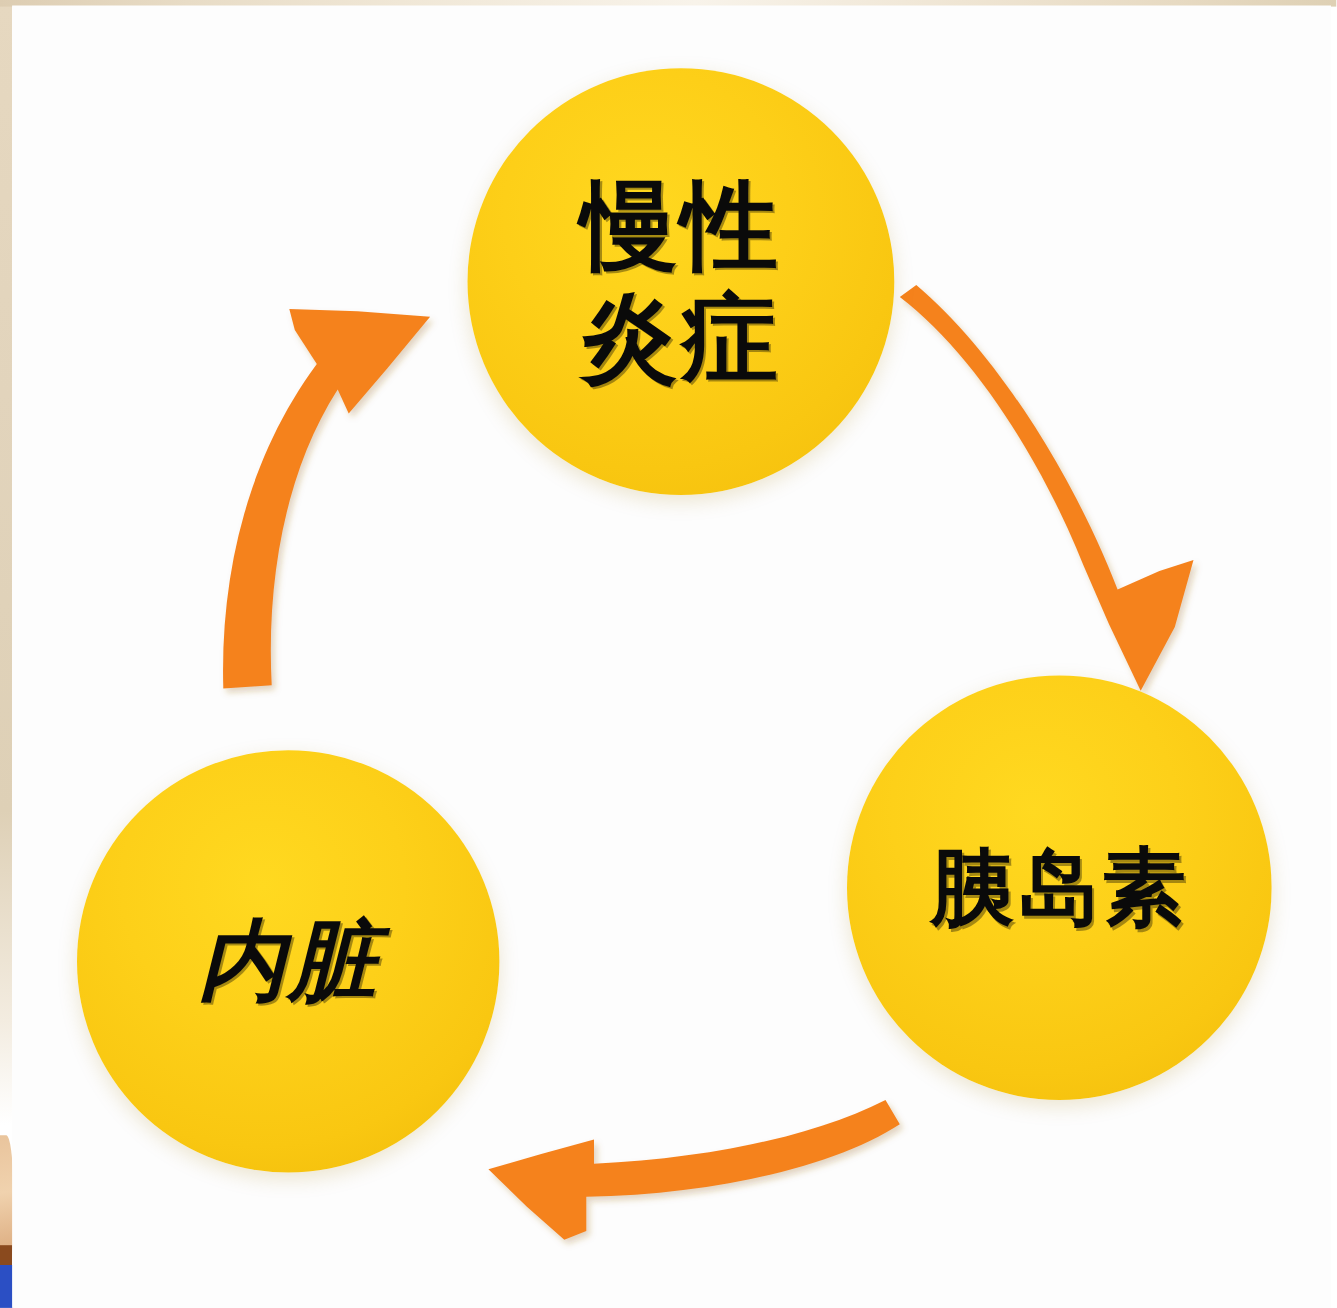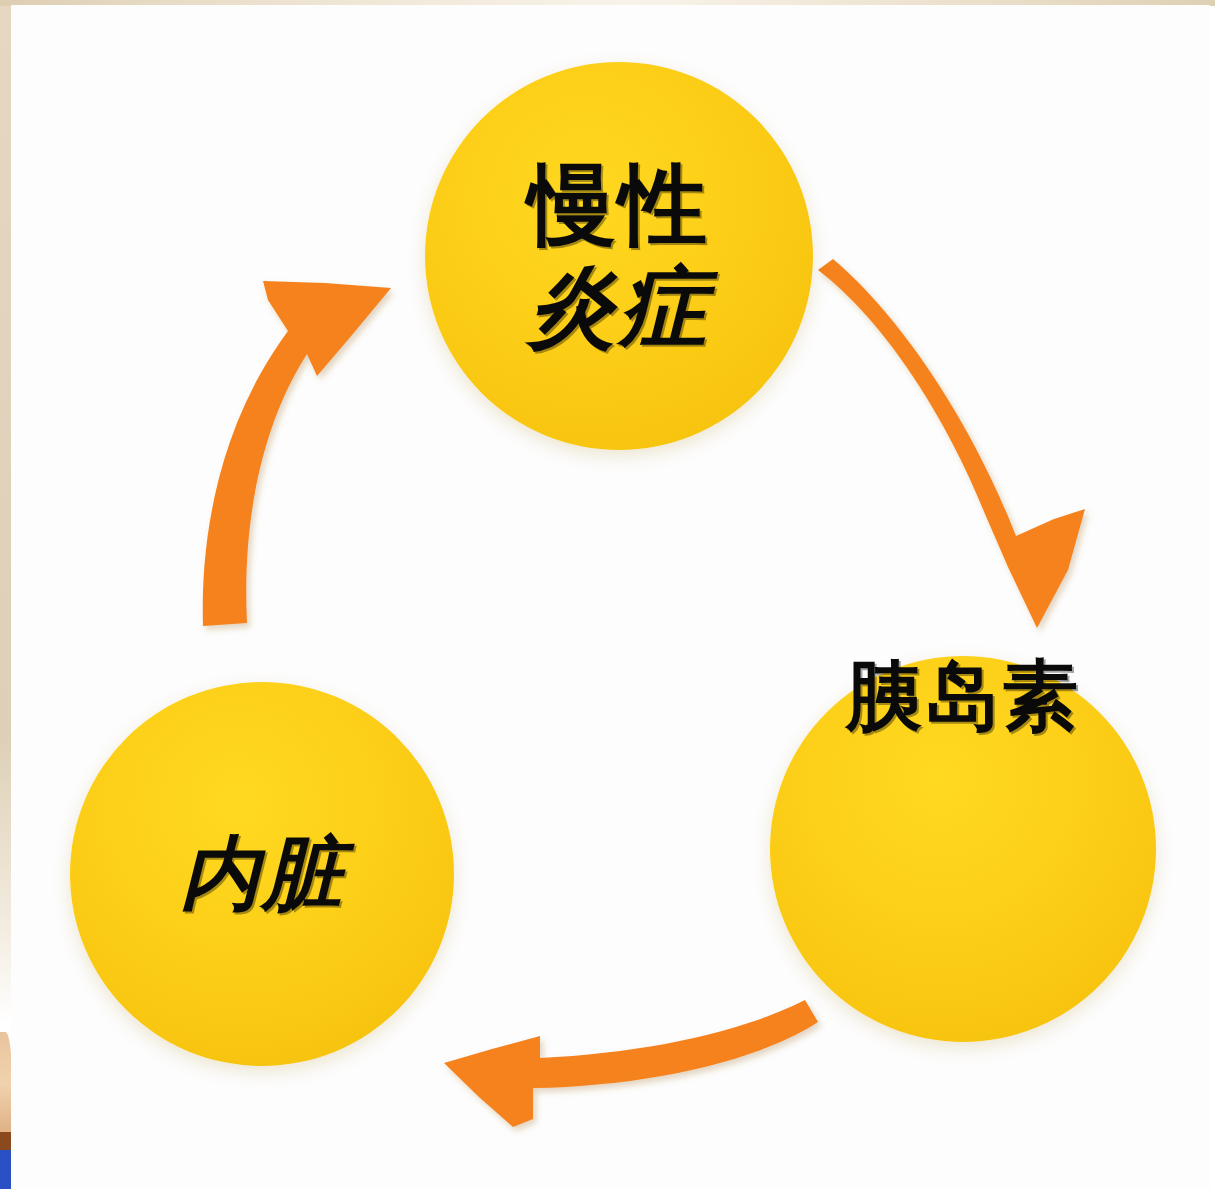--- a/index.html
+++ b/index.html
@@ -152,33 +152,32 @@
     top: 62px;
     width: 388px;
     height: 388px;
     background: radial-gradient(circle at 42% 34%,
         #ffd81f 0%,
         #fdcf18 38%,
         #f9c711 68%,
         #f2bd0c 100%);
   }
   #node-inflammation .node-label { font-size: 88px; letter-spacing: 3px; }
-  #node-inflammation .line2 { margin-top: 10px; font-style: italic; }
+  #node-inflammation .line2 { margin-top: 10px; }
 
   #node-insulin {
     left: 770px;
-    top: 656px;
+    top: 614px;
     width: 386px;
     height: 386px;
     background: radial-gradient(circle at 44% 32%,
         #ffd920 0%,
         #fdd019 38%,
         #f9c711 70%,
         #f0ba0b 100%);
-    justify-content: space-between;
   }
   #node-insulin .node-label { font-size: 76px; letter-spacing: 2px; }
   #node-insulin .line2 { margin-top: 12px; }
 
   #node-visceralfat {
     left: 70px;
     top: 682px;
     width: 384px;
     height: 384px;
     background: radial-gradient(circle at 44% 32%,

